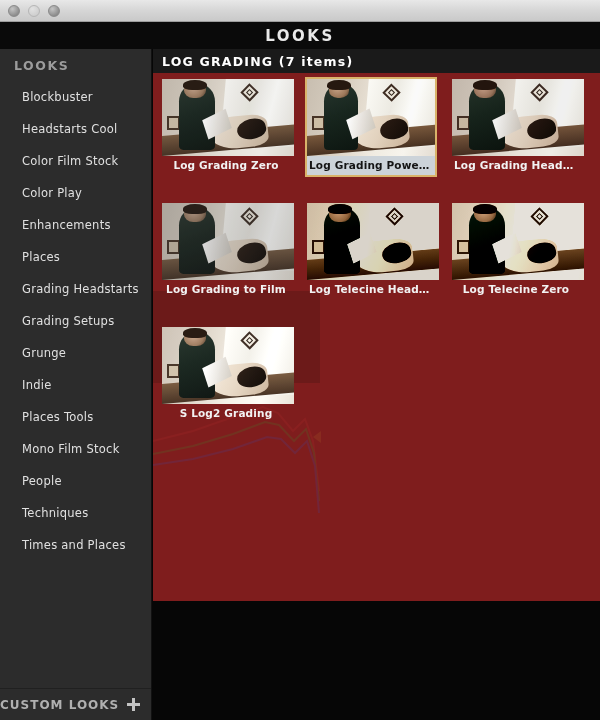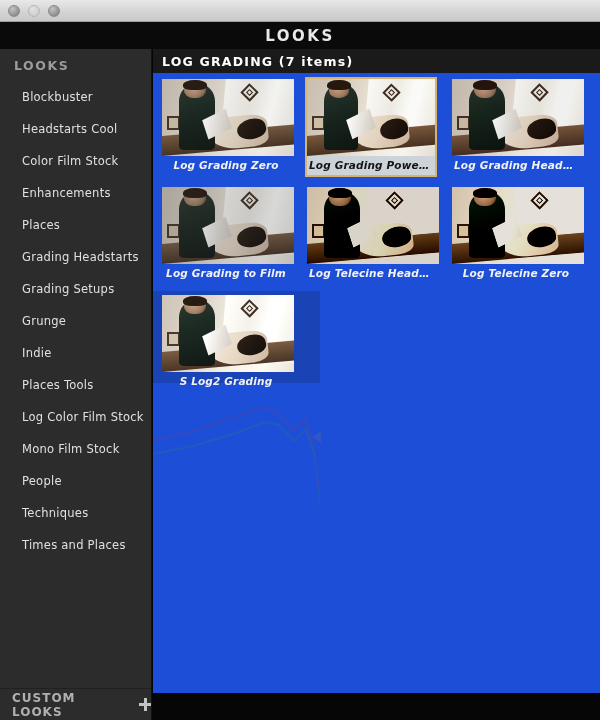--- a/index.html
+++ b/index.html
@@ -106,21 +106,20 @@
 
   .custom-looks {
     position: absolute;
     bottom: 0; left: 0;
     width: 152px;
     height: 32px;
     background: #2c2c2c;
     border-top: 1px solid #202020;
     display: flex;
     align-items: center;
-    padding-left: 12px;
     gap: 8px;
     cursor: pointer;
   }
   .custom-looks-label {
     color: #b0b0b0;
     font-size: 12px;
     font-weight: bold;
     letter-spacing: 1px;
   }
   .plus-icon {
@@ -134,22 +133,22 @@
     background: #c3c3c3;
   }
   .plus-icon::before { left: 0; top: 5px; width: 13px; height: 3px; }
   .plus-icon::after  { top: 0; left: 5px; height: 13px; width: 3px; }
 
   
   .content {
     position: absolute;
     top: 49px; left: 153px;
     width: 447px;
-    height: 644px;
-    background: #1d4ed8;
+    height: 552px;
+    background: #7f1d1d;
     overflow: hidden;
   }
 
   .content-header {
     position: relative;
     height: 24px;
     background: #1a1a1a;
     display: flex;
     align-items: center;
     padding-left: 9px;
@@ -192,23 +191,22 @@
     pointer-events: none;
   }
 
   
   .grid {
     position: relative;
     z-index: 3;
     padding: 4px 0 0 7px;
     display: flex;
     flex-wrap: wrap;
-    gap: 8px 13px;
+    gap: 24px 13px;
     width: 447px;
-    font-style: italic;
   }
   .tile {
     width: 132px;
     cursor: pointer;
     position: relative;
   }
   .tile-inner {
     border: 2px solid transparent;
     padding: 0;
   }
@@ -360,42 +358,42 @@
         <li class="sidebar-item">
           <span>Blockbuster</span>
         </li>
         <li class="sidebar-item">
           <span>Headstarts Cool</span>
         </li>
         <li class="sidebar-item">
           <span>Color Film Stock</span>
         </li>
         <li class="sidebar-item">
+          <span>Color Play</span>
+        </li>
+        <li class="sidebar-item">
           <span>Enhancements</span>
         </li>
         <li class="sidebar-item">
           <span>Places</span>
         </li>
         <li class="sidebar-item">
           <span>Grading Headstarts</span>
         </li>
         <li class="sidebar-item">
           <span>Grading Setups</span>
         </li>
         <li class="sidebar-item">
           <span>Grunge</span>
         </li>
         <li class="sidebar-item">
           <span>Indie</span>
         </li>
         <li class="sidebar-item">
           <span>Places Tools</span>
-        </li>
-        <li class="sidebar-item">
-          <span>Log Color Film Stock</span>
         </li>
         <li class="sidebar-item">
           <span>Mono Film Stock</span>
         </li>
         <li class="sidebar-item">
           <span>People</span>
         </li>
         <li class="sidebar-item">
           <span>Techniques</span>
         </li>

